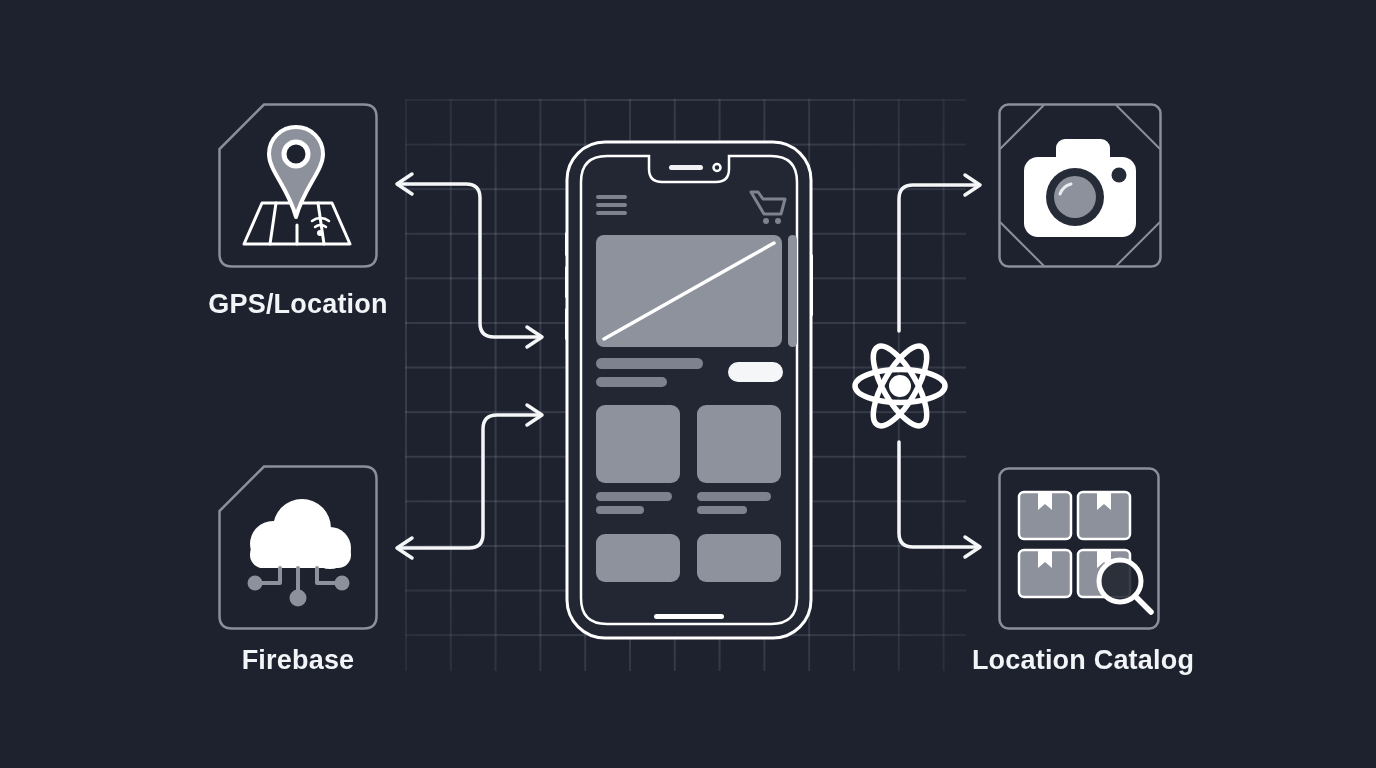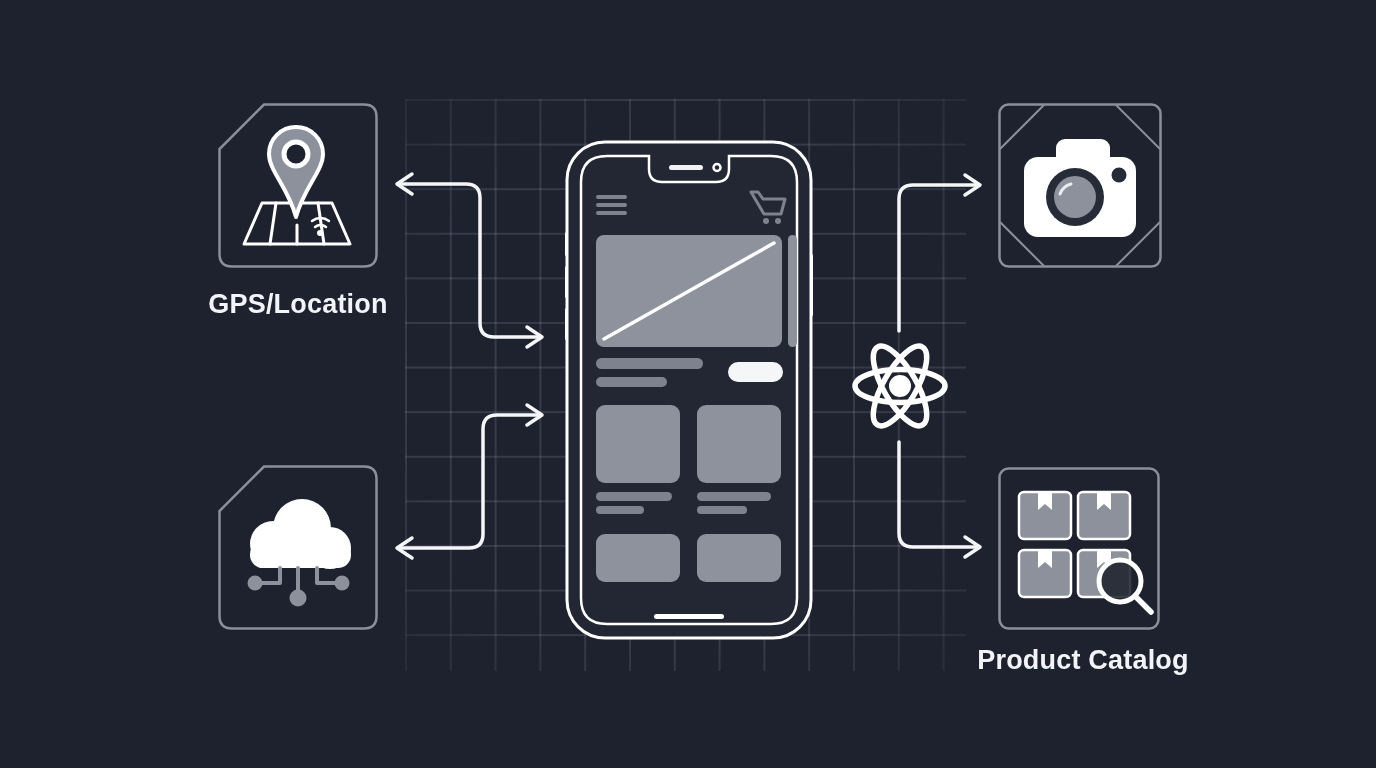--- a/index.html
+++ b/index.html
@@ -111,41 +111,42 @@
       <g fill="none" stroke="#8d919b" stroke-width="4" stroke-linecap="round" stroke-linejoin="round">
         <path d="M62 103 V118 H44"></path>
         <path d="M80 103 V126"></path>
         <path d="M99 103 V118 H117"></path>
       </g>
       <circle cx="37" cy="118" r="7.5" fill="#8d919b"></circle>
       <circle cx="80" cy="133" r="8.5" fill="#8d919b"></circle>
       <circle cx="124" cy="118" r="7.5" fill="#8d919b"></circle>
     </g>
   </svg>
+  <div class="node-label" style="left:188px;top:645px;width:220px">Firebase</div>
 
   <svg class="abs" style="left:998px;top:467px" width="162" height="163" viewBox="0 0 162 163">
     <rect x="1.5" y="1.5" width="159" height="160" rx="9" fill="none" stroke="#8a8f9b" stroke-width="2.5"></rect>
     <g>
       <g fill="#8d919b" stroke="#ffffff" stroke-width="2.5" stroke-linejoin="round">
         <rect x="21" y="25" width="52" height="47" rx="5"></rect>
         <rect x="80" y="25" width="52" height="47" rx="5"></rect>
         <rect x="21" y="83" width="52" height="47" rx="5"></rect>
         <rect x="80" y="83" width="52" height="47" rx="5"></rect>
       </g>
       <g fill="#ffffff">
         <polygon points="40,26 54,26 54,43 47,37 40,43"></polygon>
         <polygon points="99,26 113,26 113,43 106,37 99,43"></polygon>
         <polygon points="40,84 54,84 54,101 47,95 40,101"></polygon>
         <polygon points="99,84 113,84 113,101 106,95 99,101"></polygon>
       </g>
       <circle cx="122" cy="114" r="21" fill="rgba(30,34,46,0.88)" stroke="#ffffff" stroke-width="5"></circle>
       <path d="M137 129 L153 145" stroke="#ffffff" stroke-width="5.5" stroke-linecap="round"></path>
     </g>
   </svg>
-  <div class="node-label" style="left:953px;top:645px;width:260px">Product Catalog</div>
+  <div class="node-label" style="left:953px;top:645px;width:260px">Location Catalog</div>
 
   <svg class="abs" style="left:565px;top:140px" width="248" height="500" viewBox="0 0 248 500">
 
     <g fill="#ffffff">
       <rect x="0" y="92" width="3.5" height="24" rx="1.5"></rect>
       <rect x="0" y="126" width="3.5" height="32" rx="1.5"></rect>
       <rect x="0" y="168" width="3.5" height="32" rx="1.5"></rect>
       <rect x="244.5" y="114" width="3.5" height="62" rx="1.5"></rect>
     </g>
 

